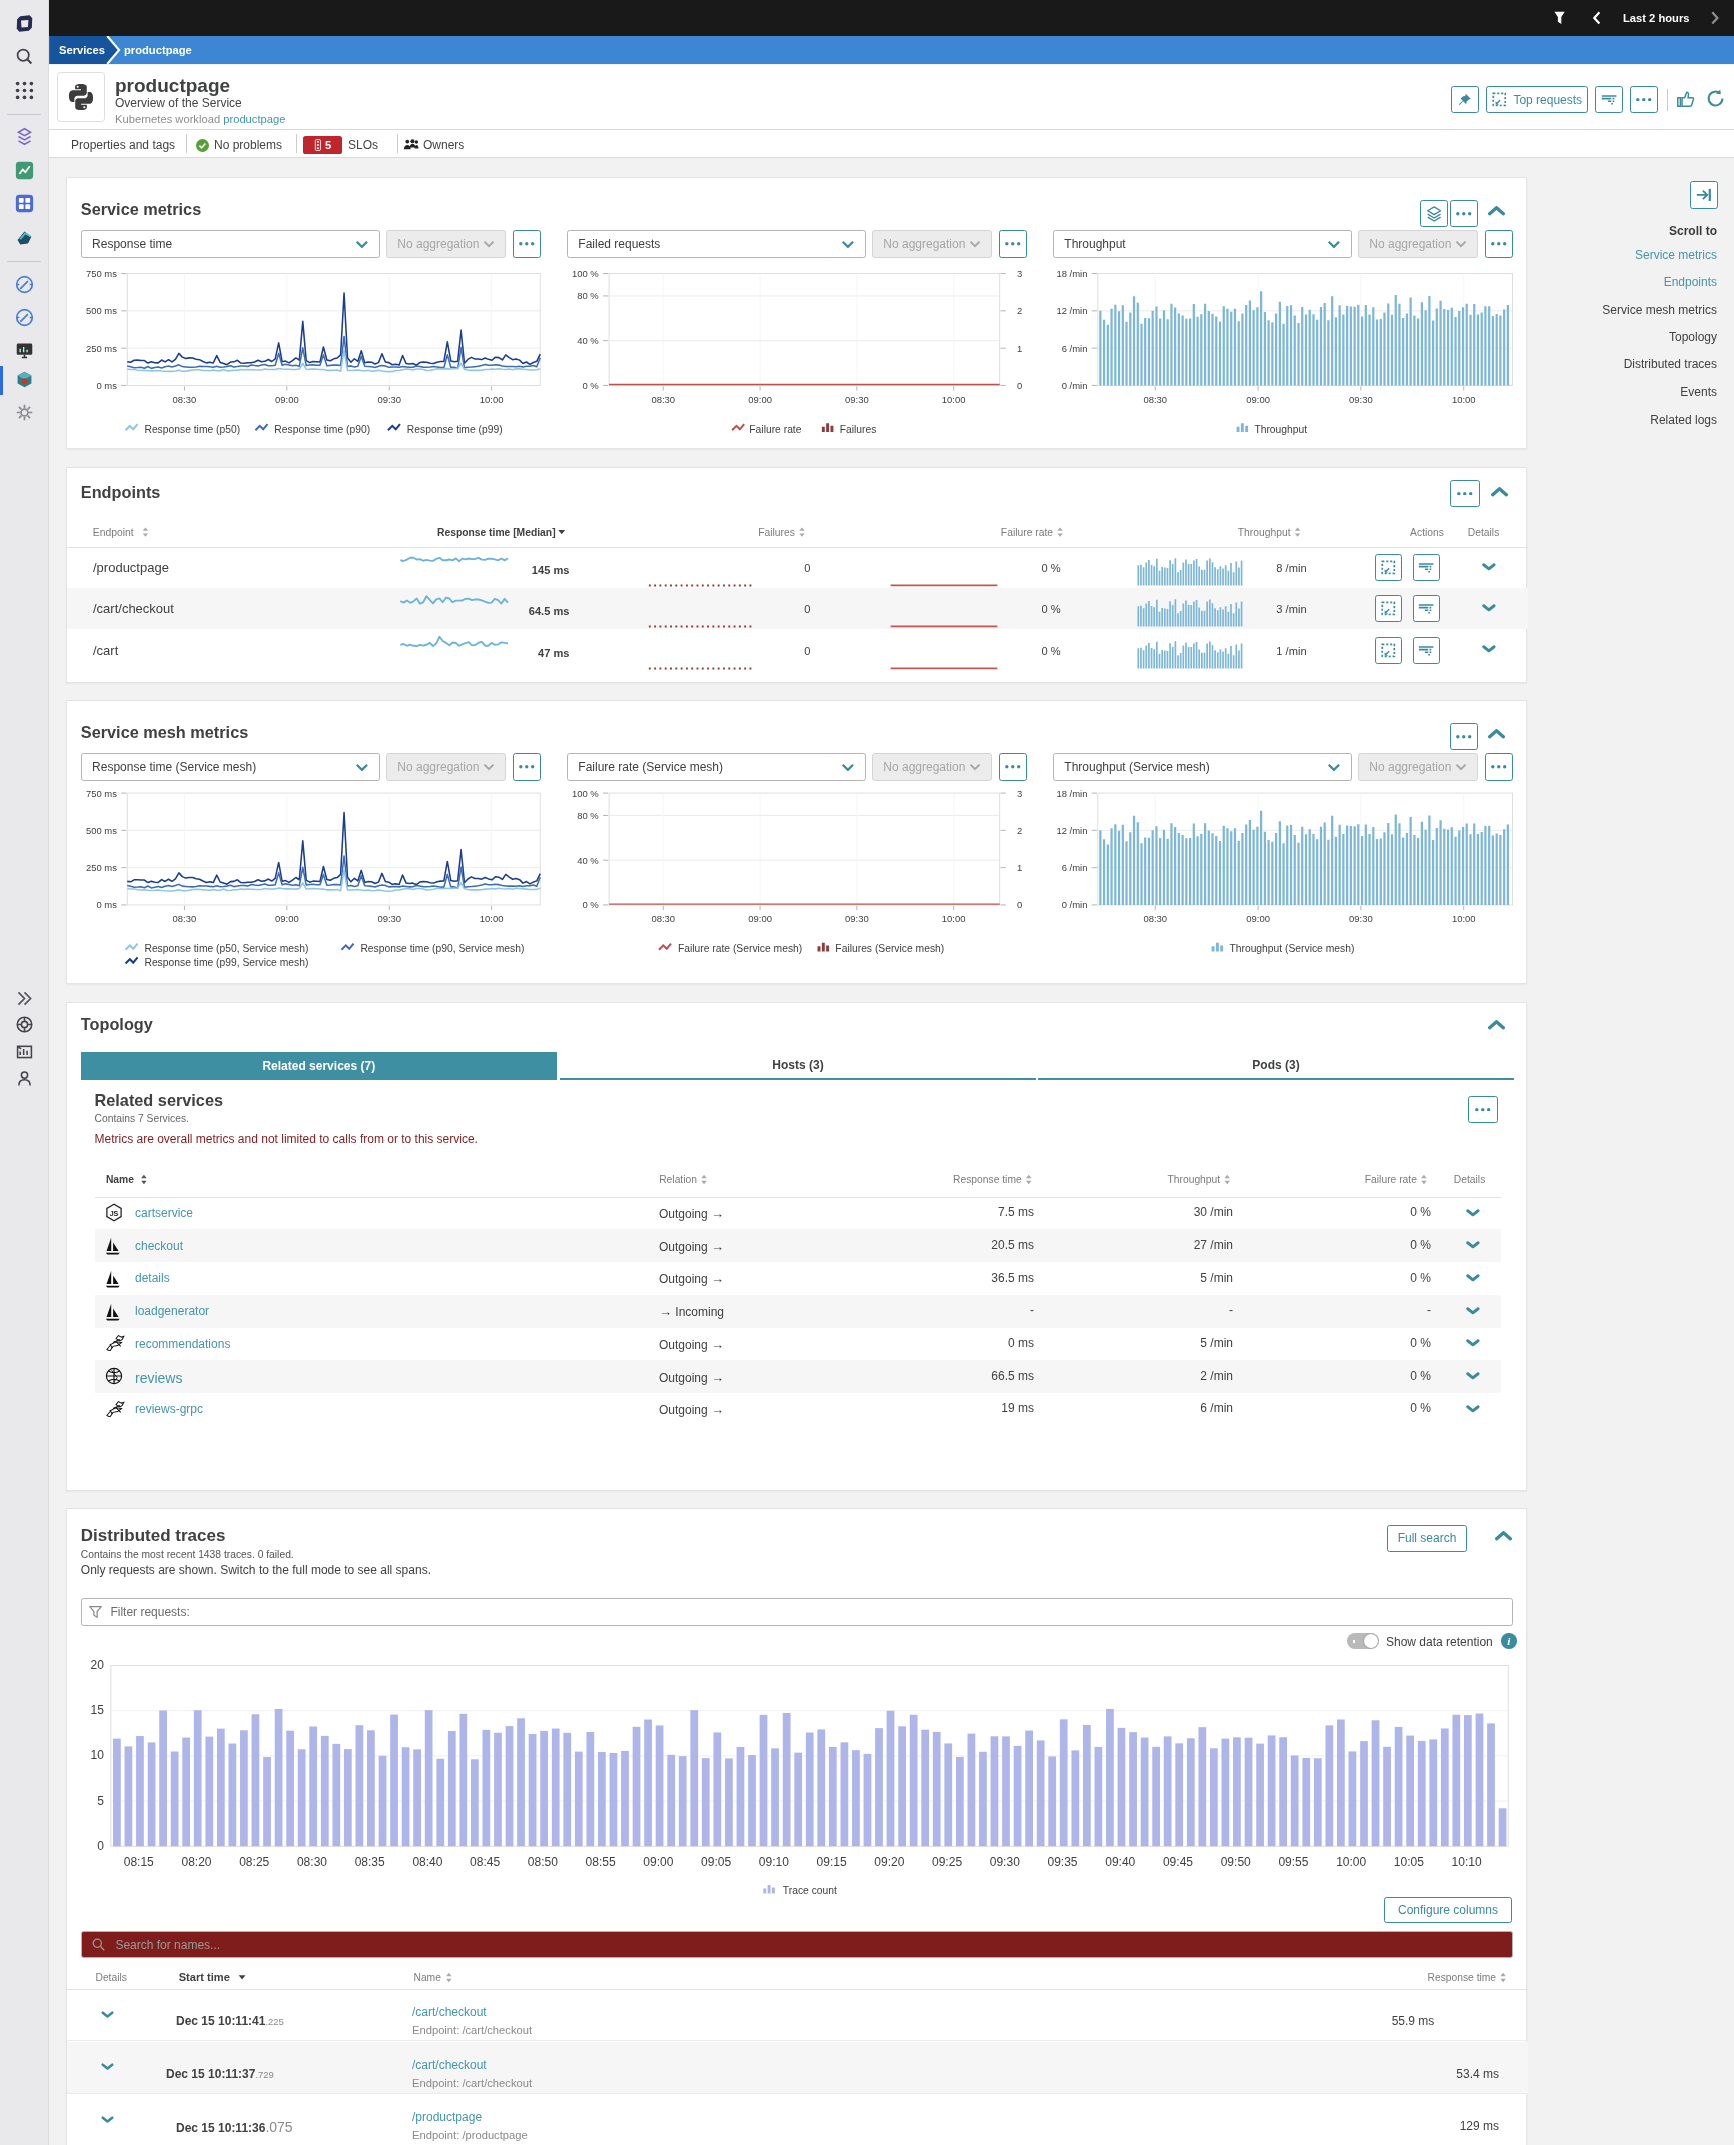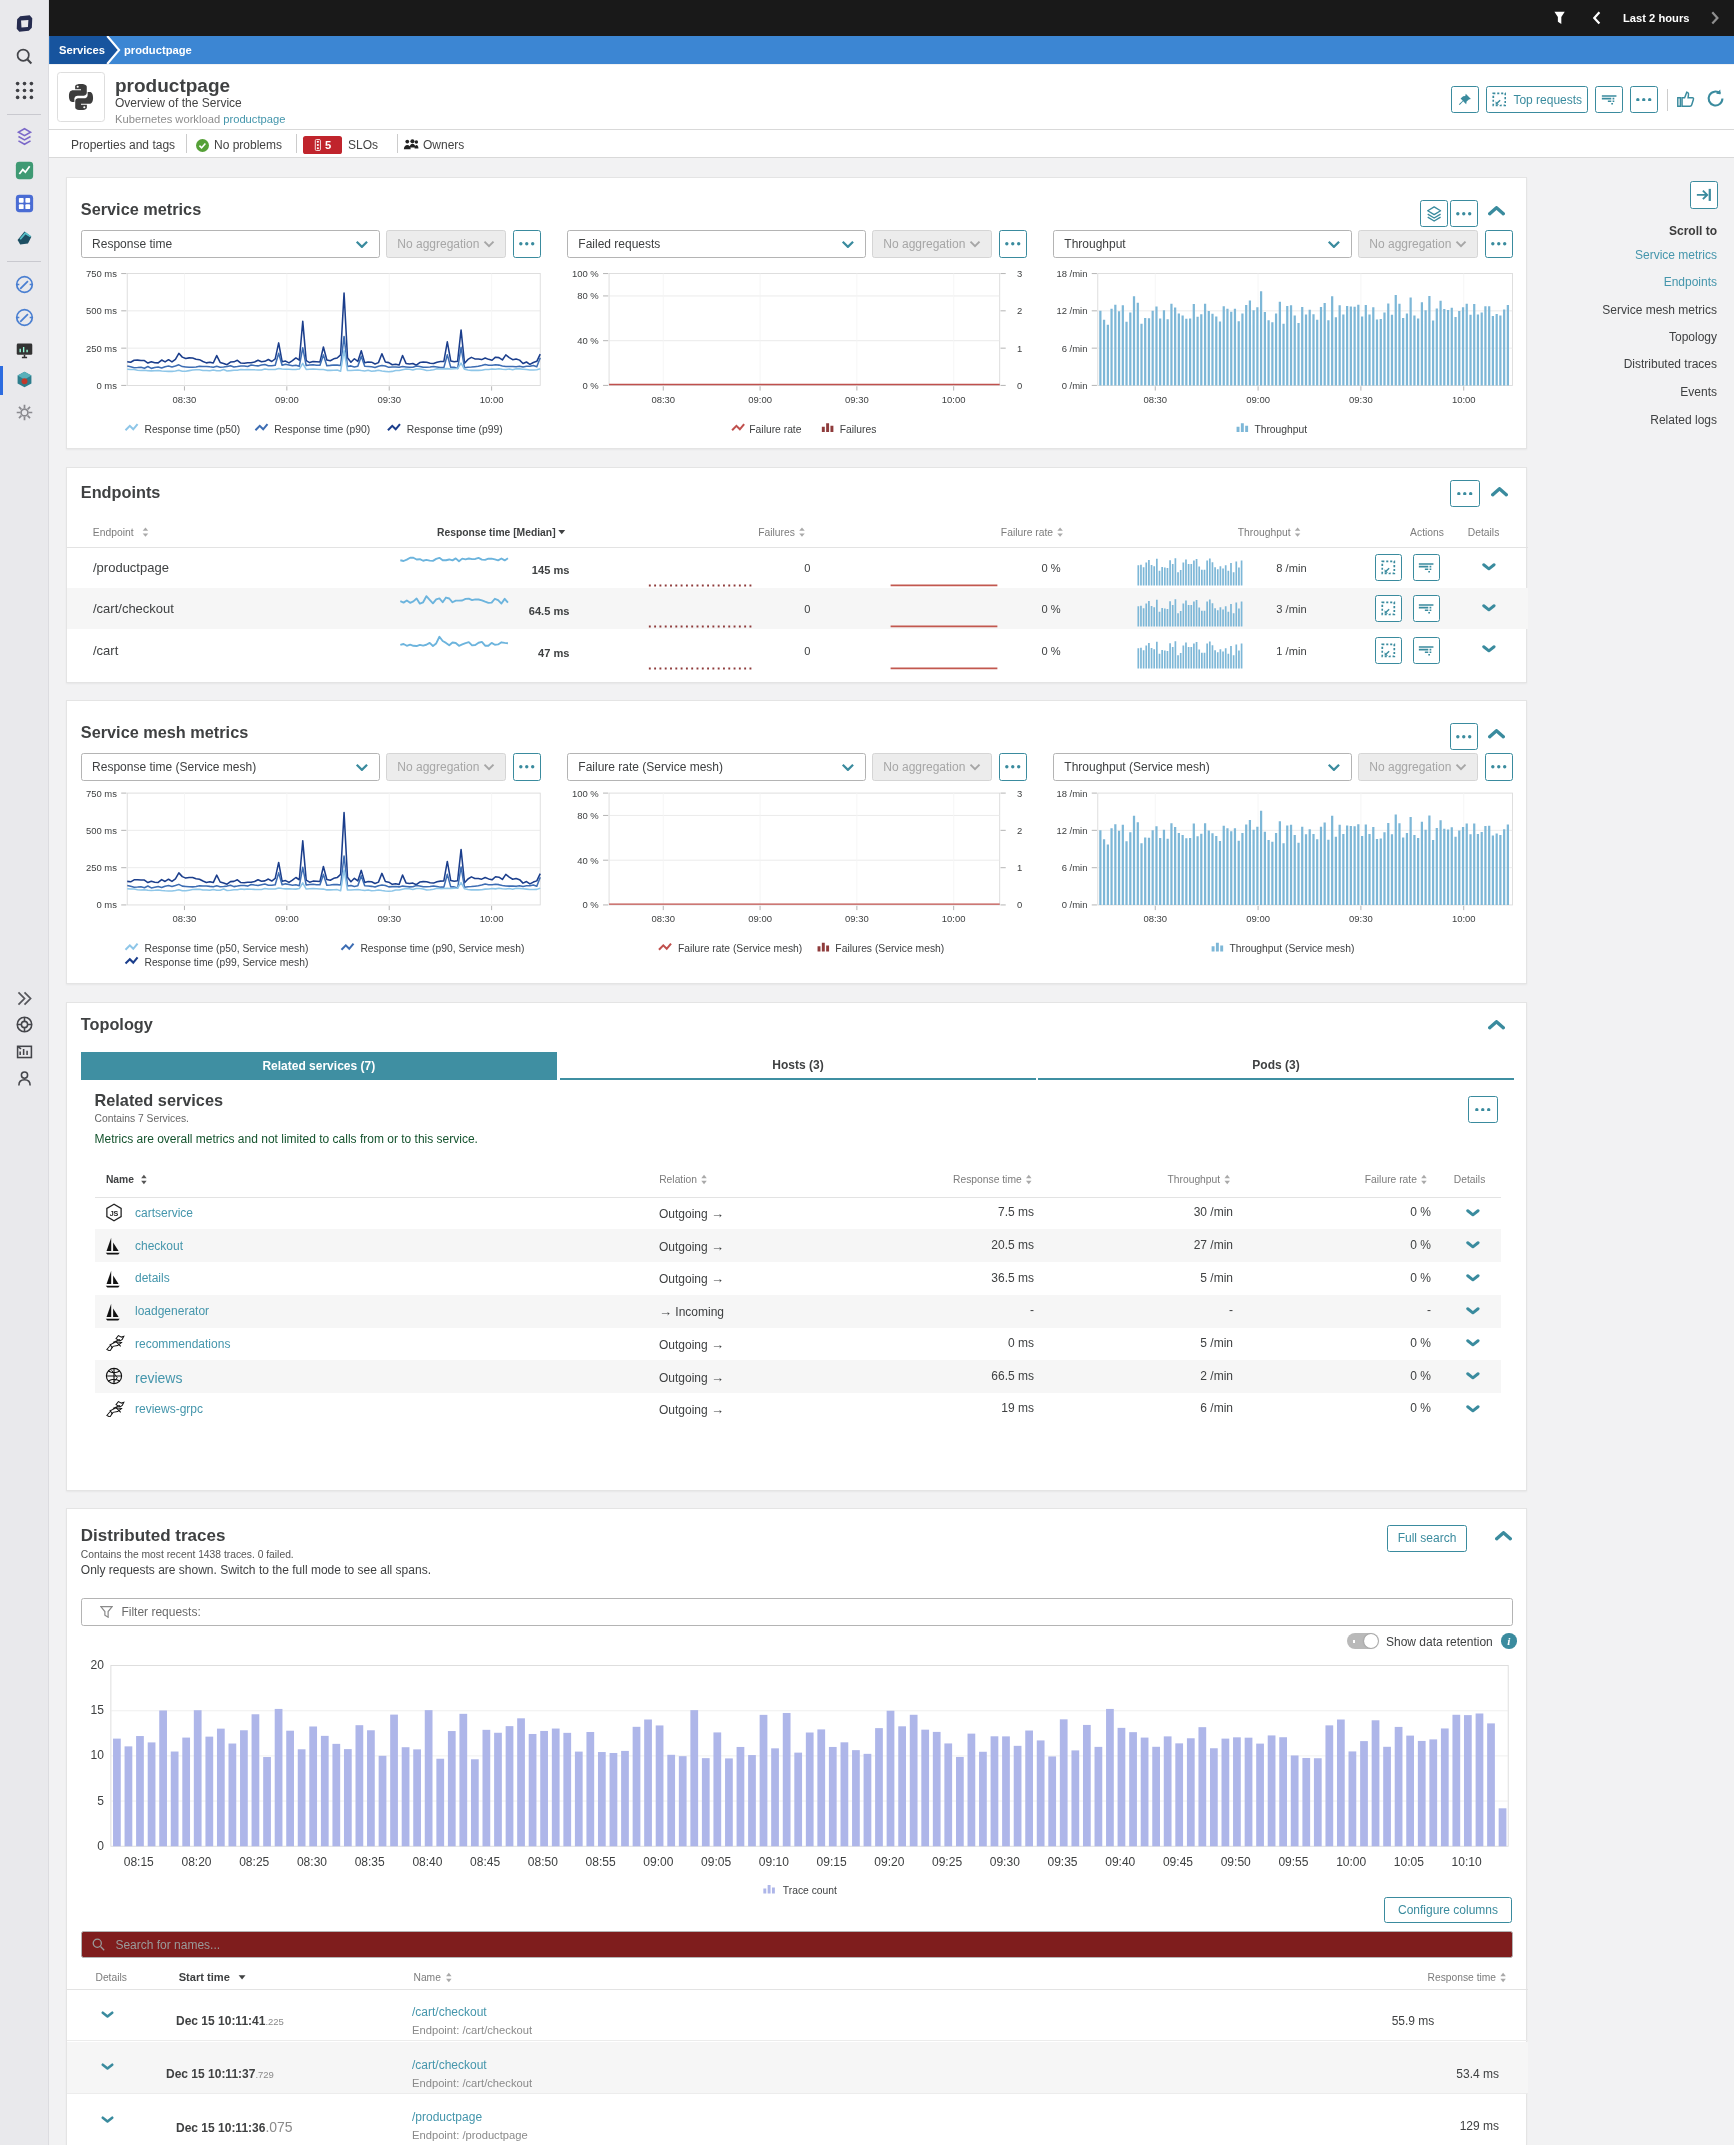--- a/index.html
+++ b/index.html
@@ -627,21 +627,21 @@
 <div class="card" style="left:66px;top:1002px;width:1461px;height:489px">
     <div class="abs ttl" style="left:13.8px;top:12px">Topology</div>
     <svg class="abs" style="left:1421px;top:17px" width="17" height="10.3" viewBox="0 0 20 12">
       <path d="M2 9 L10.0 2 L18 9" fill="none" stroke="#3a8b9e" stroke-width="4" stroke-linecap="round" stroke-linejoin="round"></path>
     </svg>
     <div class="abs" style="left:13.8px;top:49px;width:476px;height:28px;background:#3f8fa2;color:#fff;font-weight:bold;font-size:12px;display:flex;align-items:center;justify-content:center">Related services (7)</div>
     <div class="abs" style="left:493px;top:49px;width:476px;height:28px;background:#fff;color:#3f4142;font-weight:bold;font-size:12px;display:flex;align-items:center;justify-content:center;border-bottom:2.6px solid #3f8fa2">Hosts (3)</div>
     <div class="abs" style="left:971px;top:49px;width:476px;height:28px;background:#fff;color:#3f4142;font-weight:bold;font-size:12px;display:flex;align-items:center;justify-content:center;border-bottom:2.6px solid #3f8fa2">Pods (3)</div>
     <div class="abs" style="left:27.5px;top:88px;font-size:16.3px;font-weight:bold;color:#3f4142">Related services</div>
     <div class="abs" style="left:27.5px;top:110px;font-size:10.3px;color:#666">Contains 7 Services.</div>
-    <div class="abs" style="left:27.5px;top:129px;font-size:12px;color:#14532d">Metrics are overall metrics and not limited to calls from or to this service.</div>
+    <div class="abs" style="left:27.5px;top:129px;font-size:12px;color:#7f1d1d">Metrics are overall metrics and not limited to calls from or to this service.</div>
     <div class="abs tbtn" style="left:1401px;top:93px;width:30px;height:27px">
       <svg width="15.5" height="3.4" viewBox="0 0 18 4">
         <circle cx="2" cy="2" r="2" fill="#3a8b9e"></circle>
         <circle cx="9" cy="2" r="2" fill="#3a8b9e"></circle>
         <circle cx="16" cy="2" r="2" fill="#3a8b9e"></circle>
       </svg>
     </div>
     <svg class="abs" style="left:0;top:0" width="1461" height="189" viewBox="0 0 1698 220" font-family="Liberation Sans">
       <text x="44" y="210" font-size="12" font-weight="bold" fill="#3f4142">Name</text>
       <path d="M85 204l3.2-4 3.2 4z" fill="#555"></path>
@@ -766,21 +766,21 @@
     </svg>
   </div>
 <div class="card" style="left:66px;top:1508px;width:1461px;height:638px;border-bottom:none">
     <div class="abs ttl" style="left:13.8px;top:17px;font-size:17px">Distributed traces</div>
     <div class="abs" style="left:13.8px;top:40px;font-size:10.3px;color:#555">Contains the most recent 1438 traces. 0 failed.</div>
     <div class="abs" style="left:13.8px;top:54px;font-size:12px;color:#3f4142">Only requests are shown. Switch to the full mode to see all spans.</div>
     <div class="abs tbtn" style="left:1320px;top:15.5px;width:80px;height:27px;font-size:12px;color:#3a8b9e">Full search</div>
     <svg class="abs" style="left:1428px;top:22.4px" width="17" height="10.3" viewBox="0 0 20 12">
       <path d="M2 9 L10.0 2 L18 9" fill="none" stroke="#3a8b9e" stroke-width="4" stroke-linecap="round" stroke-linejoin="round"></path>
     </svg>
-    <div class="abs" style="left:13.8px;top:89px;width:1432px;height:27.5px;border:0.9px solid #b4b4b4;border-radius:2.6px;background:#fff;display:flex;align-items:center;padding-left:18px;gap:8.6px">
+    <div class="abs" style="left:13.8px;top:89px;width:1432px;height:27.5px;border:0.9px solid #b4b4b4;border-radius:2.6px;background:#fff;display:flex;align-items:center;padding-left:7px;gap:8.6px">
       <svg width="13" height="13" viewBox="0 0 16 16">
         <path d="M1 2h14L10 8v7l-4-2.5V8z" fill="none" stroke="#8a8a8a" stroke-width="1.5"></path>
       </svg>
       <span style="font-size:12px;color:#6b6b6b">Filter requests:</span>
     </div>
     <div class="abs" style="left:1280px;top:124px;width:32px;height:16.3px;background:#b9b9b9;border-radius:8.6px">
       <div class="abs" style="left:6px;top:6.9px;width:1.7px;height:3.4px;background:#fff"></div>
       <div class="abs" style="right:0.9px;top:0.9px;width:14.6px;height:14.6px;background:#fff;border-radius:50%;box-shadow:0 0 1.7px rgba(0,0,0,.4)"></div>
     </div>
     <div class="abs" style="left:1319px;top:126px;font-size:12px;color:#3f4142">Show data retention</div>

